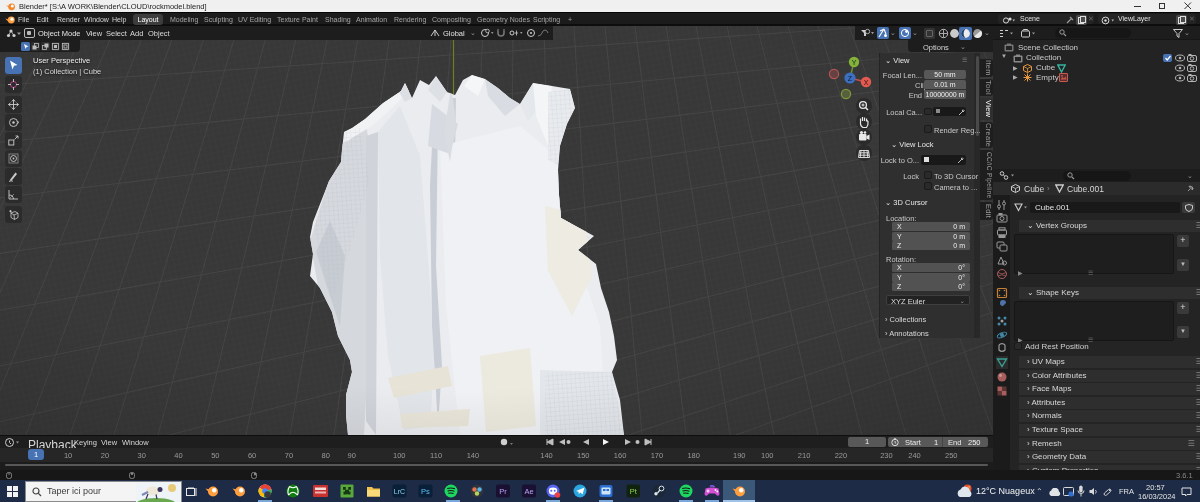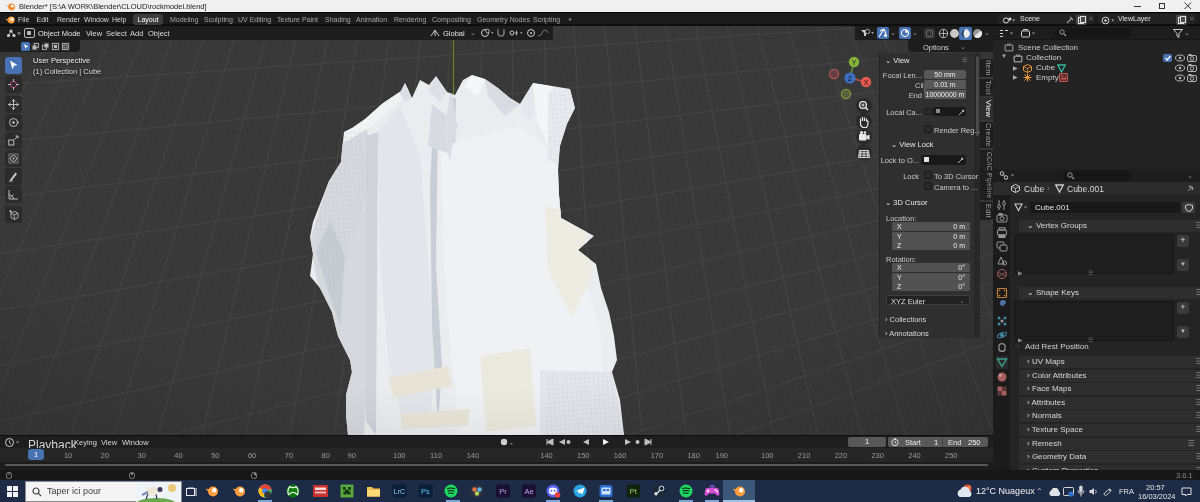--- a/index.html
+++ b/index.html
@@ -667,25 +667,25 @@
     <div class="abs" style="left:347.5px;top:15.5px;width:30px;text-align:left;color:#9a9a9a;font-size:7.5px">90</div>
     <div class="abs" style="left:384.3px;top:15.5px;width:30px;text-align:center;color:#9a9a9a;font-size:7.5px">100</div>
     <div class="abs" style="left:421.1px;top:15.5px;width:30px;text-align:center;color:#9a9a9a;font-size:7.5px">110</div>
     <div class="abs" style="left:457.9px;top:15.5px;width:30px;text-align:center;color:#9a9a9a;font-size:7.5px">140</div>
     <div class="abs" style="left:494.7px;top:24px;width:30px;text-align:left;color:#9a9a9a;font-size:13px">130</div>
     <div class="abs" style="left:531.5px;top:15.5px;width:30px;text-align:center;color:#9a9a9a;font-size:7.5px">140</div>
     <div class="abs" style="left:568.3px;top:15.5px;width:30px;text-align:center;color:#9a9a9a;font-size:7.5px">150</div>
     <div class="abs" style="left:605.1px;top:15.5px;width:30px;text-align:center;color:#9a9a9a;font-size:7.5px">160</div>
     <div class="abs" style="left:641.9px;top:15.5px;width:30px;text-align:center;color:#9a9a9a;font-size:7.5px">170</div>
     <div class="abs" style="left:678.7px;top:15.5px;width:30px;text-align:center;color:#9a9a9a;font-size:7.5px">180</div>
-    <div class="abs" style="left:715.5px;top:15.5px;width:30px;text-align:left;color:#9a9a9a;font-size:7.5px">190</div>
+    <div class="abs" style="left:715.5px;top:15.5px;width:30px;text-align:right;color:#9a9a9a;font-size:7.5px">190</div>
     <div class="abs" style="left:752.3px;top:15.5px;width:30px;text-align:center;color:#9a9a9a;font-size:7.5px">100</div>
     <div class="abs" style="left:789.1px;top:15.5px;width:30px;text-align:center;color:#9a9a9a;font-size:7.5px">210</div>
     <div class="abs" style="left:825.9px;top:15.5px;width:30px;text-align:center;color:#9a9a9a;font-size:7.5px">220</div>
-    <div class="abs" style="left:862.7px;top:15.5px;width:30px;text-align:center;color:#9a9a9a;font-size:7.5px">230</div>
+    <div class="abs" style="left:862.7px;top:15.5px;width:30px;text-align:right;color:#9a9a9a;font-size:7.5px">230</div>
     <div class="abs" style="left:899.5px;top:15.5px;width:30px;text-align:center;color:#9a9a9a;font-size:7.5px">240</div>
     <div class="abs" style="left:936.3px;top:15.5px;width:30px;text-align:center;color:#9a9a9a;font-size:7.5px">250</div>
   <div class="abs" style="left:0;top:27px;width:993px;height:8px;background:#1c1c1c"></div>
   <div class="abs" style="left:5px;top:28.5px;width:983px;height:2.5px;background:#575757;border-radius:1.5px"></div>
 </div>
 <div id="statusbar" class="abs">
   <svg class="abs" style="left:6px;top:1.5px" width="8" height="7">
       <rect x="0.5" y="0.5" width="5" height="6" rx="2" fill="none" stroke="#8a8a8a" stroke-width="0.9"></rect>
       <line x1="3" y1="0.5" x2="3" y2="3" stroke="#8a8a8a" stroke-width="0.9"></line>
     </svg>

